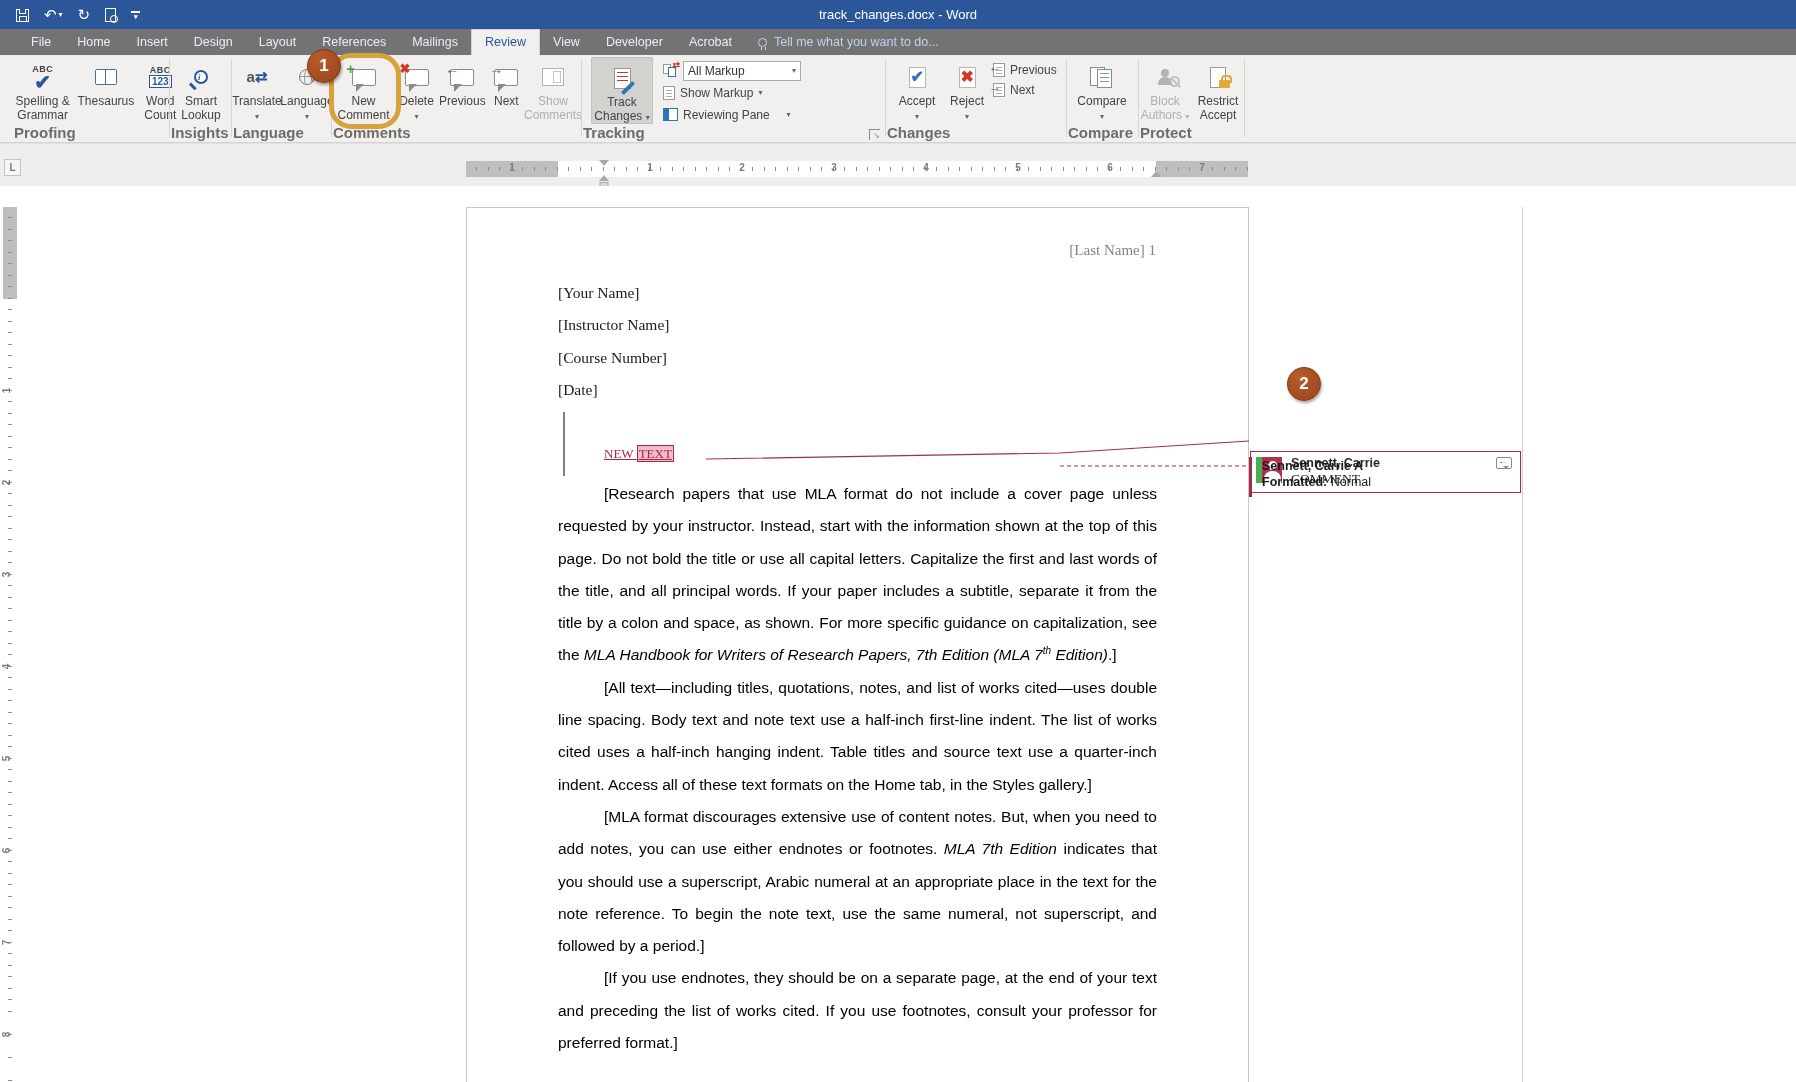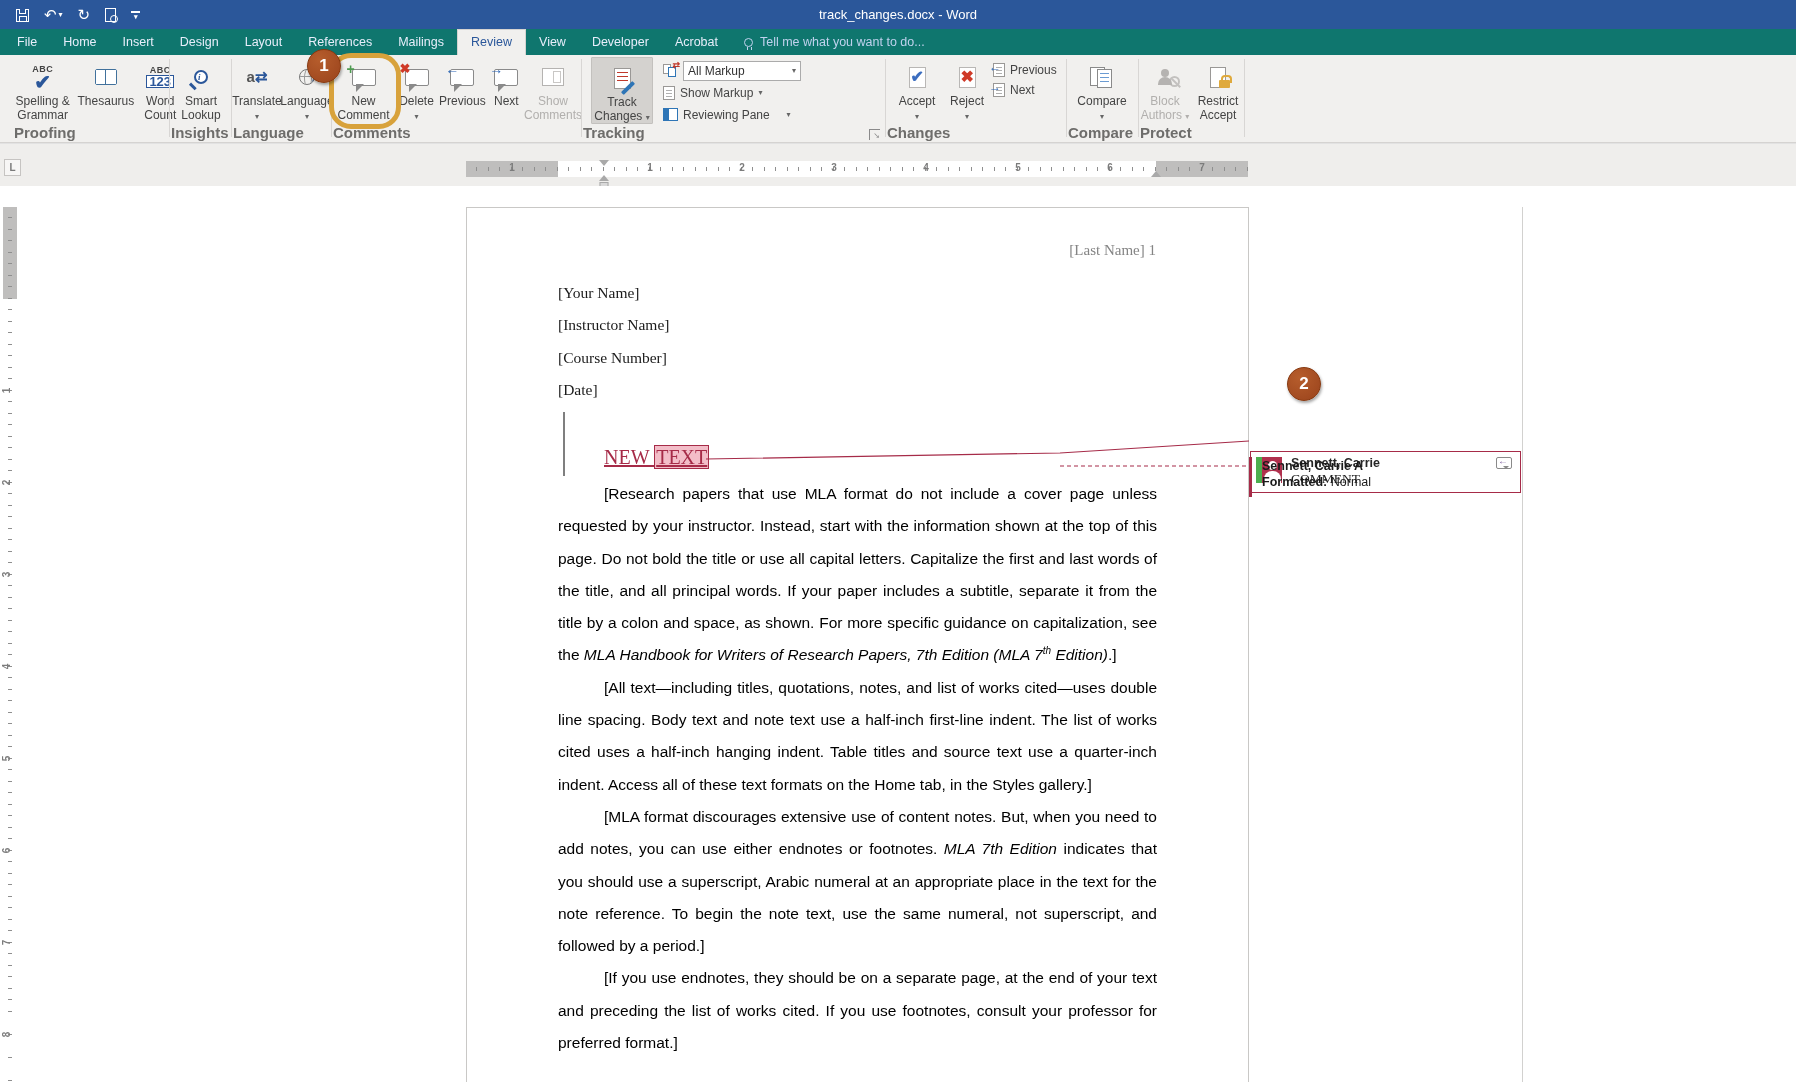--- a/index.html
+++ b/index.html
@@ -16,21 +16,21 @@
   .icon-save::after { content:""; position:absolute; left:2px; bottom:0; width:6px; height:4px; border:1.3px solid #fff; border-bottom:none; }
   .mini-caret { font-size:8px; color:#fff; margin-left:2px; }
   .icon-preview { width:11px; height:14px; border:1.5px solid #fff; position:relative; }
   .icon-preview::after { content:""; position:absolute; right:-3px; bottom:-2px; width:6px; height:6px; border:1.5px solid #fff; border-radius:50%; }
   .icon-qat-more { display:flex; flex-direction:column; align-items:center; }
   .icon-qat-more i { width:9px; height:1.5px; background:#fff; margin-bottom:1px; }
   .icon-qat-more b { color:#fff; font-size:7px; line-height:5px; }
   .doc-title { position:absolute; left:50%; top:7px; transform:translateX(-50%); color:#fff; font-size:13px; }
 
   
-  .tabrow { position:absolute; left:0; top:29px; width:100%; height:26px; background:#0f766e; display:flex; align-items:flex-end; padding-left:4px; }
+  .tabrow { position:absolute; left:0; top:29px; width:100%; height:26px; background:#737373; display:flex; align-items:flex-end; padding-left:18px; }
   .tab { color:#e8eefb; font-size:12.5px; padding:5px 13px 6px; cursor:default; }
   .tab.active { background:#f1f0ee; color:#2b579a; border:1px solid #d5d3d1; border-bottom:none; }
   .tellme { display:flex; align-items:center; gap:7px; color:#c0d2ee; font-size:12.5px; padding:5px 13px 6px; }
   .bulb { width:9px; height:9px; border:1.4px solid #c0d2ee; border-radius:50%; position:relative; display:inline-block; }
   .bulb::after { content:""; position:absolute; left:2px; bottom:-4px; width:3px; height:3px; border-left:1.4px solid #c0d2ee; border-right:1.4px solid #c0d2ee; }
 
   
   .ribbon { position:absolute; left:0; top:55px; width:100%; height:88px; background:#f1f0ee; border-bottom:1px solid #d5d3d1; }
   .rgroup { position:absolute; top:0; height:87px; }
   .rgroup .content { position:absolute; left:0; right:0; top:2px; bottom:17px; display:flex; align-items:flex-start; justify-content:center; gap:4px; }
@@ -41,21 +41,21 @@
   .bigbtn .lb { font-size:12px; line-height:13.5px; text-align:center; color:#444; white-space:pre-line; }
   .bigbtn.disabled .lb { color:#b1afad; }
   .caret { font-size:8px; color:#666; line-height:8px; }
   .pressed { background:#d4d2cf; border:1px solid #c3c1be; border-radius:1px; }
 
   
   .abc { font-size:9px; font-weight:bold; color:#444; line-height:9px; letter-spacing:.5px; }
   .blue-check { color:#2b579a; font-size:20px; line-height:16px; font-weight:bold; }
   .book { width:22px; height:16px; border:1.5px solid #41719c; border-radius:2px; display:flex; }
   .book i { flex:1; border-right:1.5px solid #41719c; background:linear-gradient(#fff 0 0) }
-  .box123 { font-size:13px; font-weight:bold; color:#2b579a; border:1.3px solid #2b579a; padding:0 2px; line-height:11px; background:#fff;text-align:right; }
+  .box123 { font-size:10px; font-weight:bold; color:#2b579a; border:1.3px solid #2b579a; padding:0 2px; line-height:11px; background:#fff;text-align:right; }
   .lens { width:14px; height:14px; border:2px solid #2b579a; border-radius:50%; position:relative; background:#fff; }
   .lens::after { content:""; position:absolute; left:-7px; bottom:-5px; width:8px; height:2.5px; background:#2b579a; transform:rotate(45deg); }
   .lens b { position:absolute; left:2px; top:0px; color:#2b579a; font-size:9px; font-style:italic; font-family:"Liberation Serif",serif; }
   .translate-ic { font-size:15px; color:#555; font-weight:bold; }
   .translate-ic span { color:#2b579a; }
   .globe { width:16px; height:16px; border:1.5px solid #777; border-radius:50%; position:relative; overflow:hidden; }
   .globe::before { content:""; position:absolute; left:4px; top:-2px; width:6px; height:18px; border:1px solid #999; border-radius:50%; }
   .globe::after { content:""; position:absolute; left:-2px; top:6px; width:18px; height:1px; background:#999; }
   .lang-a { position:absolute; right:-6px; bottom:-4px; color:#2b579a; font-weight:bold; font-size:13px; }
   .bubble { width:24px; height:17px; border:1.5px solid #8a8a8a; border-radius:2px; background:#fff; position:relative; }
@@ -128,21 +128,21 @@
       background:repeating-linear-gradient(transparent 0 10.5px, #8f8f8f 10.5px 11.5px); }
   .vnum { position:absolute; left:1px; font-size:10px; color:#7c7c7c; font-weight:bold; transform:rotate(-90deg); }
   .page { position:absolute; left:466px; top:21px; width:783px; height:875px; background:#fff; border:1px solid #c9c8c6; border-bottom:none; }
   .markuparea { position:absolute; left:1249px; top:21px; width:274px; height:875px; background:#fff; border-right:1px solid #d2d1cf; }
 
   .doctext { font-family:"Liberation Serif", serif; color:#1a1a1a; }
   .hdr { position:absolute; left:558px; top:56px; width:598px; text-align:right; font-size:15px; color:#848484; }
   .frontline { position:absolute; left:558px; font-size:15.5px; }
   .titleline { position:absolute; left:558px; top:227px; width:598px; text-align:center; font-size:15.5px; }
   .ins { color:#a62b48; text-decoration:underline; }
-  .newline { position:absolute; left:604px; top:260px; font-size:20px; }
+  .newline { position:absolute; left:604px; top:260px; font-size:13px; }
   .sel-text { background:#f3bdc8; border:1px solid #a62b48; padding:0 1px; }
   .paras { position:absolute; left:558px; top:292px; width:599px; font-size:15.5px; }
   .paras p { line-height:32.3px; text-indent:46px; text-align:justify; }
   .paras i { font-style:italic; }
   .paras sup { font-size:10px; vertical-align:super; line-height:0; }
 
   .overlay { position:absolute; left:0; top:0; pointer-events:none; }
 
   
   .comment-card { position:absolute; left:1250px; top:229px; width:271px; height:42px; background:#fff; border:1px solid #a62b48;margin-top:36px; }

